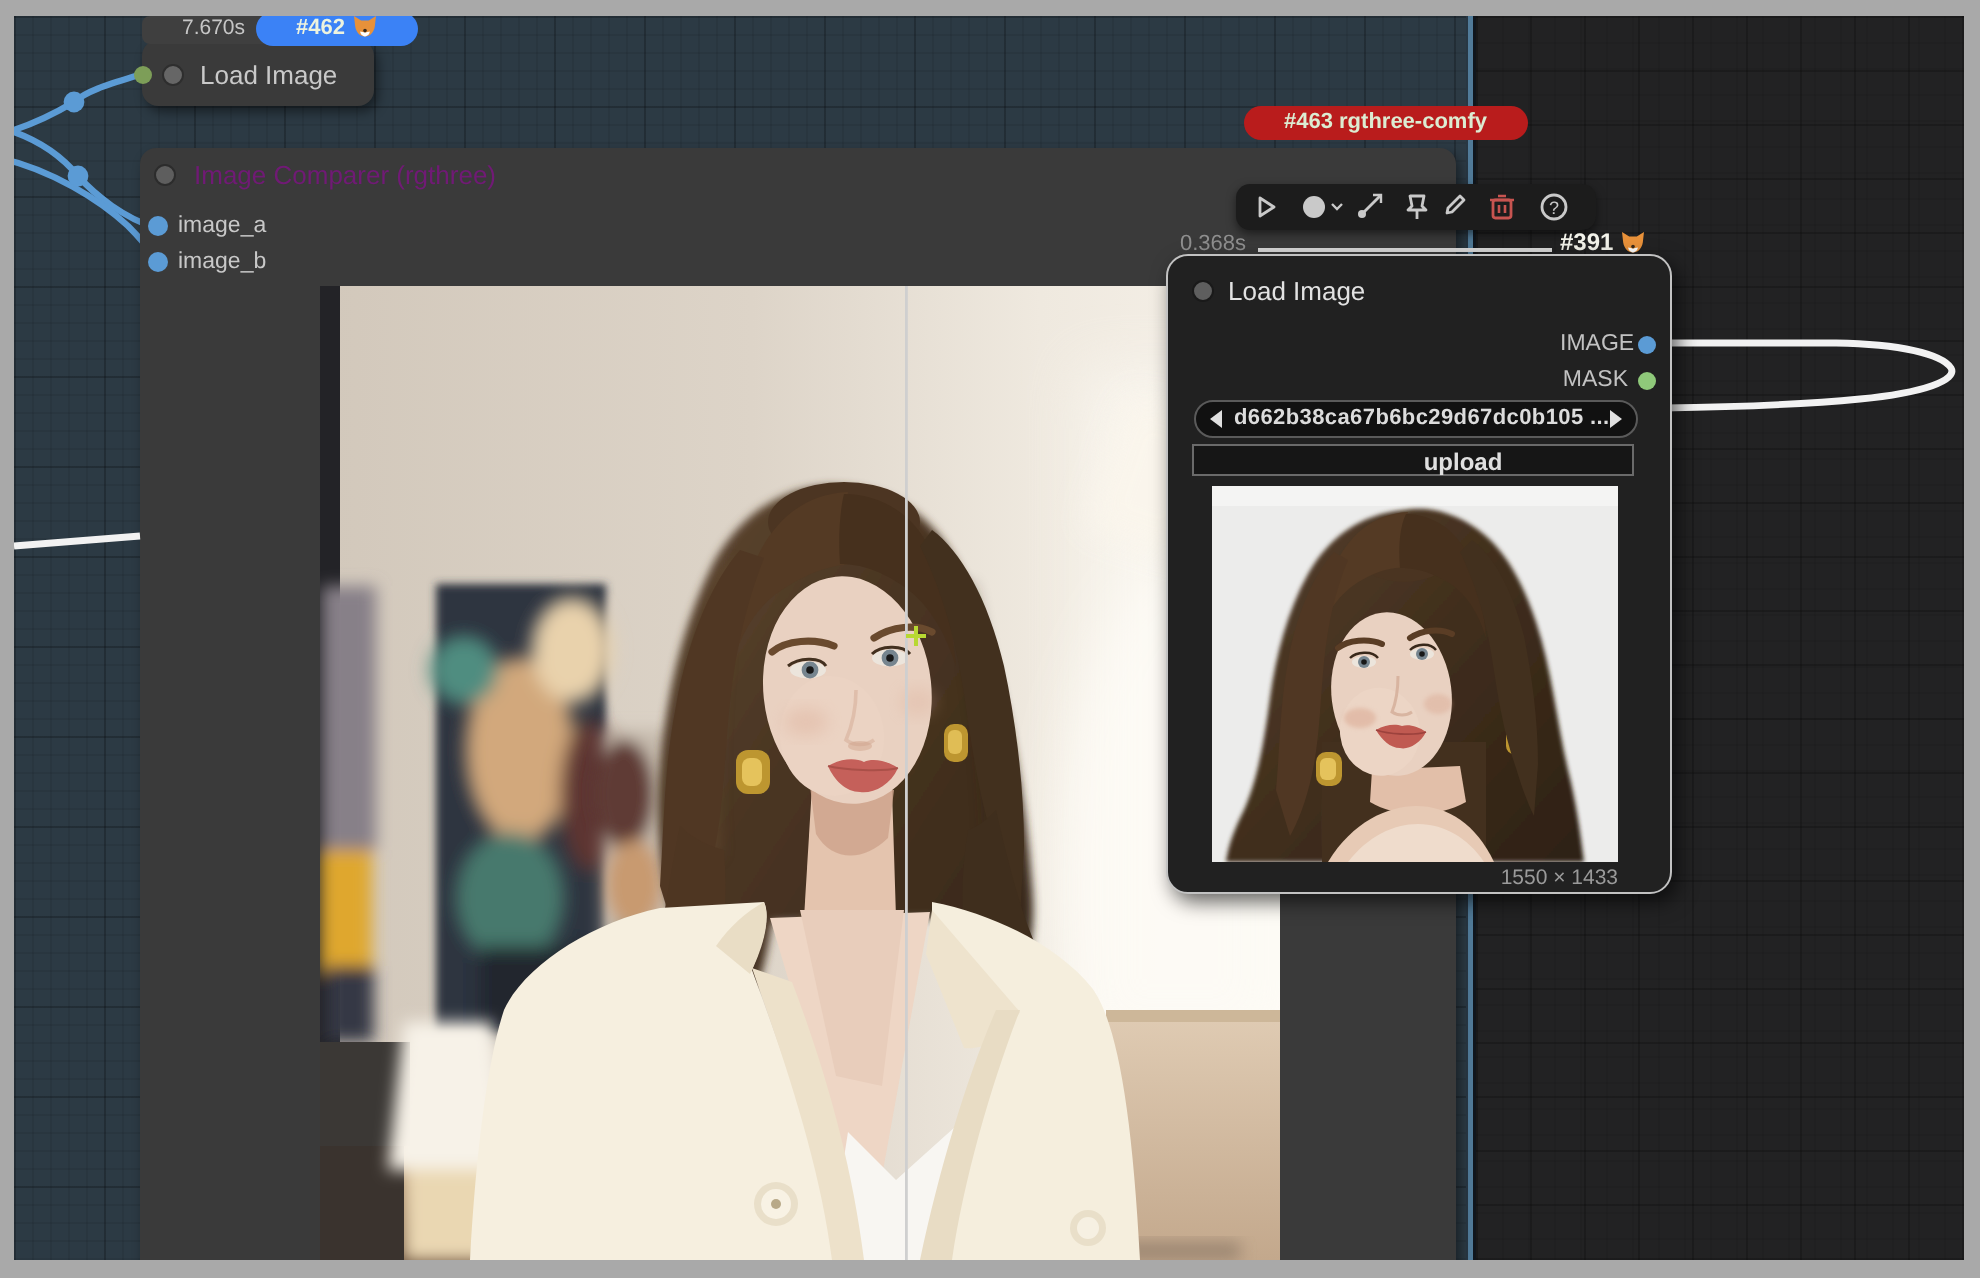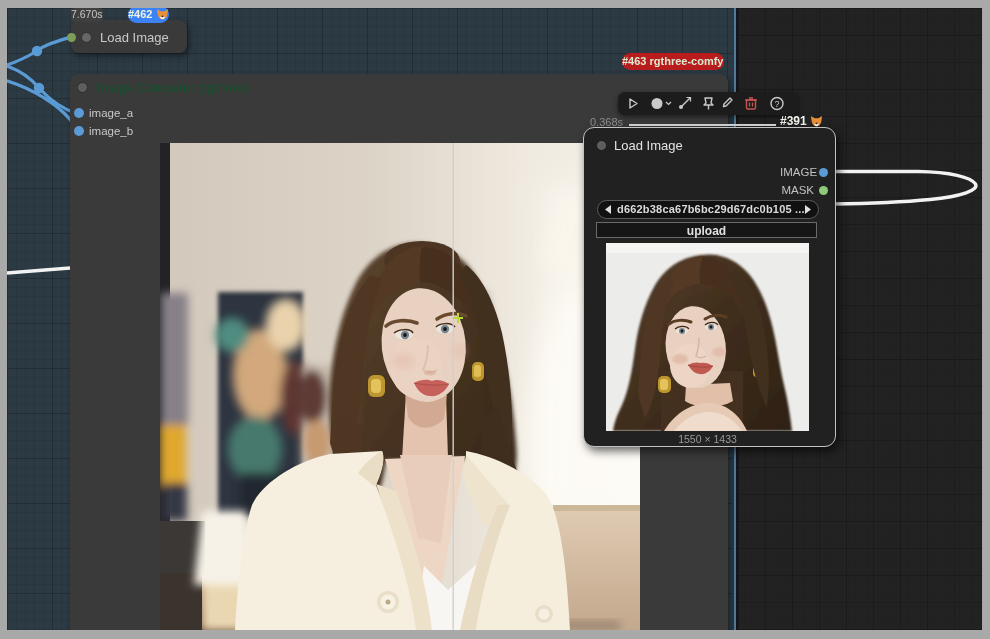--- a/index.html
+++ b/index.html
@@ -14,21 +14,21 @@
       repeating-linear-gradient(to bottom, rgba(0,0,0,0.07) 0 1px, transparent 1px 9px);}
   #canR{left:738px;top:8px;width:244px;height:622px;background:#222223;
     background-image:
       repeating-linear-gradient(to right, rgba(0,0,0,0.20) 0 1px, transparent 1px 27px),
       repeating-linear-gradient(to bottom, rgba(0,0,0,0.20) 0 1px, transparent 1px 27px),
       repeating-linear-gradient(to right, rgba(0,0,0,0.06) 0 1px, transparent 1px 13px),
       repeating-linear-gradient(to bottom, rgba(0,0,0,0.06) 0 1px, transparent 1px 13px);}
   #tealstrip{left:733px;top:8px;width:5px;height:622px;
     background:linear-gradient(to right,#283743 0 1px,#517b99 1px 3.5px,#10161d 3.5px 5px);}
   .node{background:#3a3a3a;border-radius:8px;box-shadow:2px 3px 6px rgba(0,0,0,0.45);}
-  .badge{border-radius:9px;font-size:11px;line-height:16.5px;padding:0 0;}
+  .badge{border-radius:9px;font-size:11px;line-height:16.5px;padding:0 20px;}
 </style>
 </head>
 <body>
 <div class="abs" id="canL"></div>
 <div class="abs" id="canR"></div>
 <div class="abs" id="tealstrip"></div>
 
 <svg class="abs" style="left:0;top:0;" width="200" height="160" viewBox="0 0 200 160">
   <g fill="none" stroke="#5b9bd5" stroke-width="3.2" stroke-linecap="round">
     <path d="M71,37 C55,42 44,45 37,51 C27,57 16,62 7,65"></path>
@@ -48,21 +48,21 @@
 
 <div class="abs badge" style="left:71px;top:8px;background:#3f3f3f;color:#c6c6c6;font-size:10.5px;line-height:13.5px;border-radius:4px;">7.670s</div>
 <div class="abs badge" style="left:128px;top:6px;background:#3b82f6;color:#edf3df;font-weight:bold;">#462 <svg width="13" height="12" viewBox="0 0 13 12" style="vertical-align:-2px;">
       <path d="M1,1 L4.6,3.2 L8.4,3.2 L12,1 L11.4,6.2 C10.9,9.2 9,11.2 6.5,11.2 C4,11.2 2.1,9.2 1.6,6.2 Z" fill="#e8913a"></path>
       <path d="M6.5,11.2 C5.1,11.2 4.1,9.8 4.1,8.8 L6.5,9.3 L8.9,8.8 C8.9,9.8 7.9,11.2 6.5,11.2 Z" fill="#ffffff"></path>
       <circle cx="6.5" cy="8.3" r="0.9" fill="#3a2a1a"></circle>
     </svg></div>
 
 <div class="abs node" style="left:70px;top:74px;width:658px;height:565px;border-radius:8px 8px 0 0;"></div>
 <div class="abs" style="left:77px;top:81.5px;width:11px;height:11px;border-radius:50%;background:#5e5e5e;border:1.5px solid #2c2c2c;box-sizing:border-box;"></div>
-<div class="abs" style="left:97px;top:80px;font-size:13px;color:#14532d;">Image Comparer (rgthree)</div>
+<div class="abs" style="left:97px;top:80px;font-size:13px;color:#701a75;">Image Comparer (rgthree)</div>
 <div class="abs" style="left:74px;top:108px;width:10px;height:10px;border-radius:50%;background:#5b9bd5;"></div>
 <div class="abs" style="left:89px;top:107px;font-size:11.5px;color:#c8c8c8;">image_a</div>
 <div class="abs" style="left:74px;top:126px;width:10px;height:10px;border-radius:50%;background:#5b9bd5;"></div>
 <div class="abs" style="left:89px;top:125px;font-size:11.5px;color:#c8c8c8;">image_b</div>
 
 <svg class="abs" style="left:160px;top:143px;" width="480" height="487" viewBox="0 0 480 487">
 <defs>
   <linearGradient id="wall" x1="0" y1="0" x2="1" y2="0">
     <stop offset="0" stop-color="#d2c8bb"></stop>
         <stop offset="0.45" stop-color="#ddd4c8"></stop>
@@ -272,21 +272,21 @@
 <div class="abs" style="left:819px;top:186px;width:9px;height:9px;border-radius:50%;background:#8fc97a;"></div>
 <div class="abs" style="left:597px;top:200px;width:222px;height:19px;background:#111;border:1px solid #5a5a5a;border-radius:10px;box-sizing:border-box;"></div>
 <svg class="abs" style="left:602px;top:204px;" width="12" height="11" viewBox="0 0 12 11">
     <path d="M9,1 L3,5.5 L9,10 Z" fill="#e0e0e0"></path>
   </svg>
 <div class="abs" style="left:617px;top:203px;font-size:11px;color:#dcdcdc;font-weight:bold;letter-spacing:0.2px;">d662b38ca67b6bc29d67dc0b105 ...</div>
 <svg class="abs" style="left:802px;top:204px;" width="12" height="11" viewBox="0 0 12 11">
     <path d="M3,1 L9,5.5 L3,10 Z" fill="#e0e0e0"></path>
   </svg>
 <div class="abs" style="left:596px;top:222px;width:221px;height:16px;background:#161616;border:1px solid #6a6a6a;box-sizing:border-box;"></div>
-<div class="abs" style="left:596px;top:224px;width:221px;text-align:center;font-size:12px;color:#e0e0e0;font-weight:bold;">upload</div>
+<div class="abs" style="left:596px;top:224px;width:221px;text-align:center;font-size:12px;color:#e0e0e0;font-weight:bold;padding-left:25px;">upload</div>
 <svg class="abs" style="left:606px;top:243px;" width="203" height="188" viewBox="0 0 203 188">
 <defs>
   <linearGradient id="hg2" x1="0" y1="0" x2="1" y2="0.9">
     <stop offset="0" stop-color="#57422f"></stop>
         <stop offset="0.45" stop-color="#43301e"></stop>
     <stop offset="1" stop-color="#2f2214"></stop>
   </linearGradient>
   <filter id="sb1" x="-30%" y="-30%" width="160%" height="160%">
         <feGaussianBlur stdDeviation="1"></feGaussianBlur>
       </filter>
@@ -325,18 +325,18 @@
 <rect x="52" y="133" width="13" height="17" rx="5" fill="#bd9630"></rect>
 <rect x="54" y="136" width="8" height="11" rx="3" fill="#e5c35c"></rect>
 <rect x="147" y="120" width="9" height="14" rx="4" fill="#bd9630"></rect>
 
 <ellipse cx="96" cy="32" rx="25" ry="16" fill="#4a3421"></ellipse>
 <path d="M98,13 C80,14 68,25 61,41 C56,54 52,67 51,81 C56,64 64,53 75,47 C85,41 95,40 102,41 C96,32 96,20 98,13 Z" fill="#543a24"></path>
 <path d="M97,14 C110,14 123,22 129,37 C133,48 136,62 137,76 C132,60 125,52 116,47 C107,42 100,41 94,41 C93,30 94,20 97,14 Z" fill="#46301d"></path>
 <path d="M68,37 C62,51 58,68 56,88 C54,108 54,126 50,144 C47,158 43,168 39,175 L32,152 C34,130 34,109 38,88 C42,64 51,44 61,33 Z" fill="#503723"></path>
 <path d="M124,33 C131,47 137,66 140,86 C143,106 146,124 152,141 C155,151 158,159 161,165 L163,139 C163,117 160,95 156,75 C150,51 140,34 130,27 Z" fill="#42301e"></path>
 </svg>
-<div class="abs" style="left:606px;top:433px;width:203px;text-align:center;font-size:10.5px;color:#9a9a9a;">1550 × 1433</div>
+<div class="abs" style="left:606px;top:433px;width:203px;text-align:right;font-size:10.5px;color:#9a9a9a;">1550 × 1433</div>
 
 <div class="abs" style="left:0;top:0;width:990px;height:8px;background:#a9a9a9;z-index:50;"></div>
 <div class="abs" style="left:0;top:630px;width:990px;height:9px;background:#a9a9a9;z-index:50;"></div>
 <div class="abs" style="left:0;top:0;width:7px;height:639px;background:#a9a9a9;z-index:50;"></div>
 <div class="abs" style="left:982px;top:0;width:8px;height:639px;background:#a9a9a9;z-index:50;"></div>
 
 </body></html>

